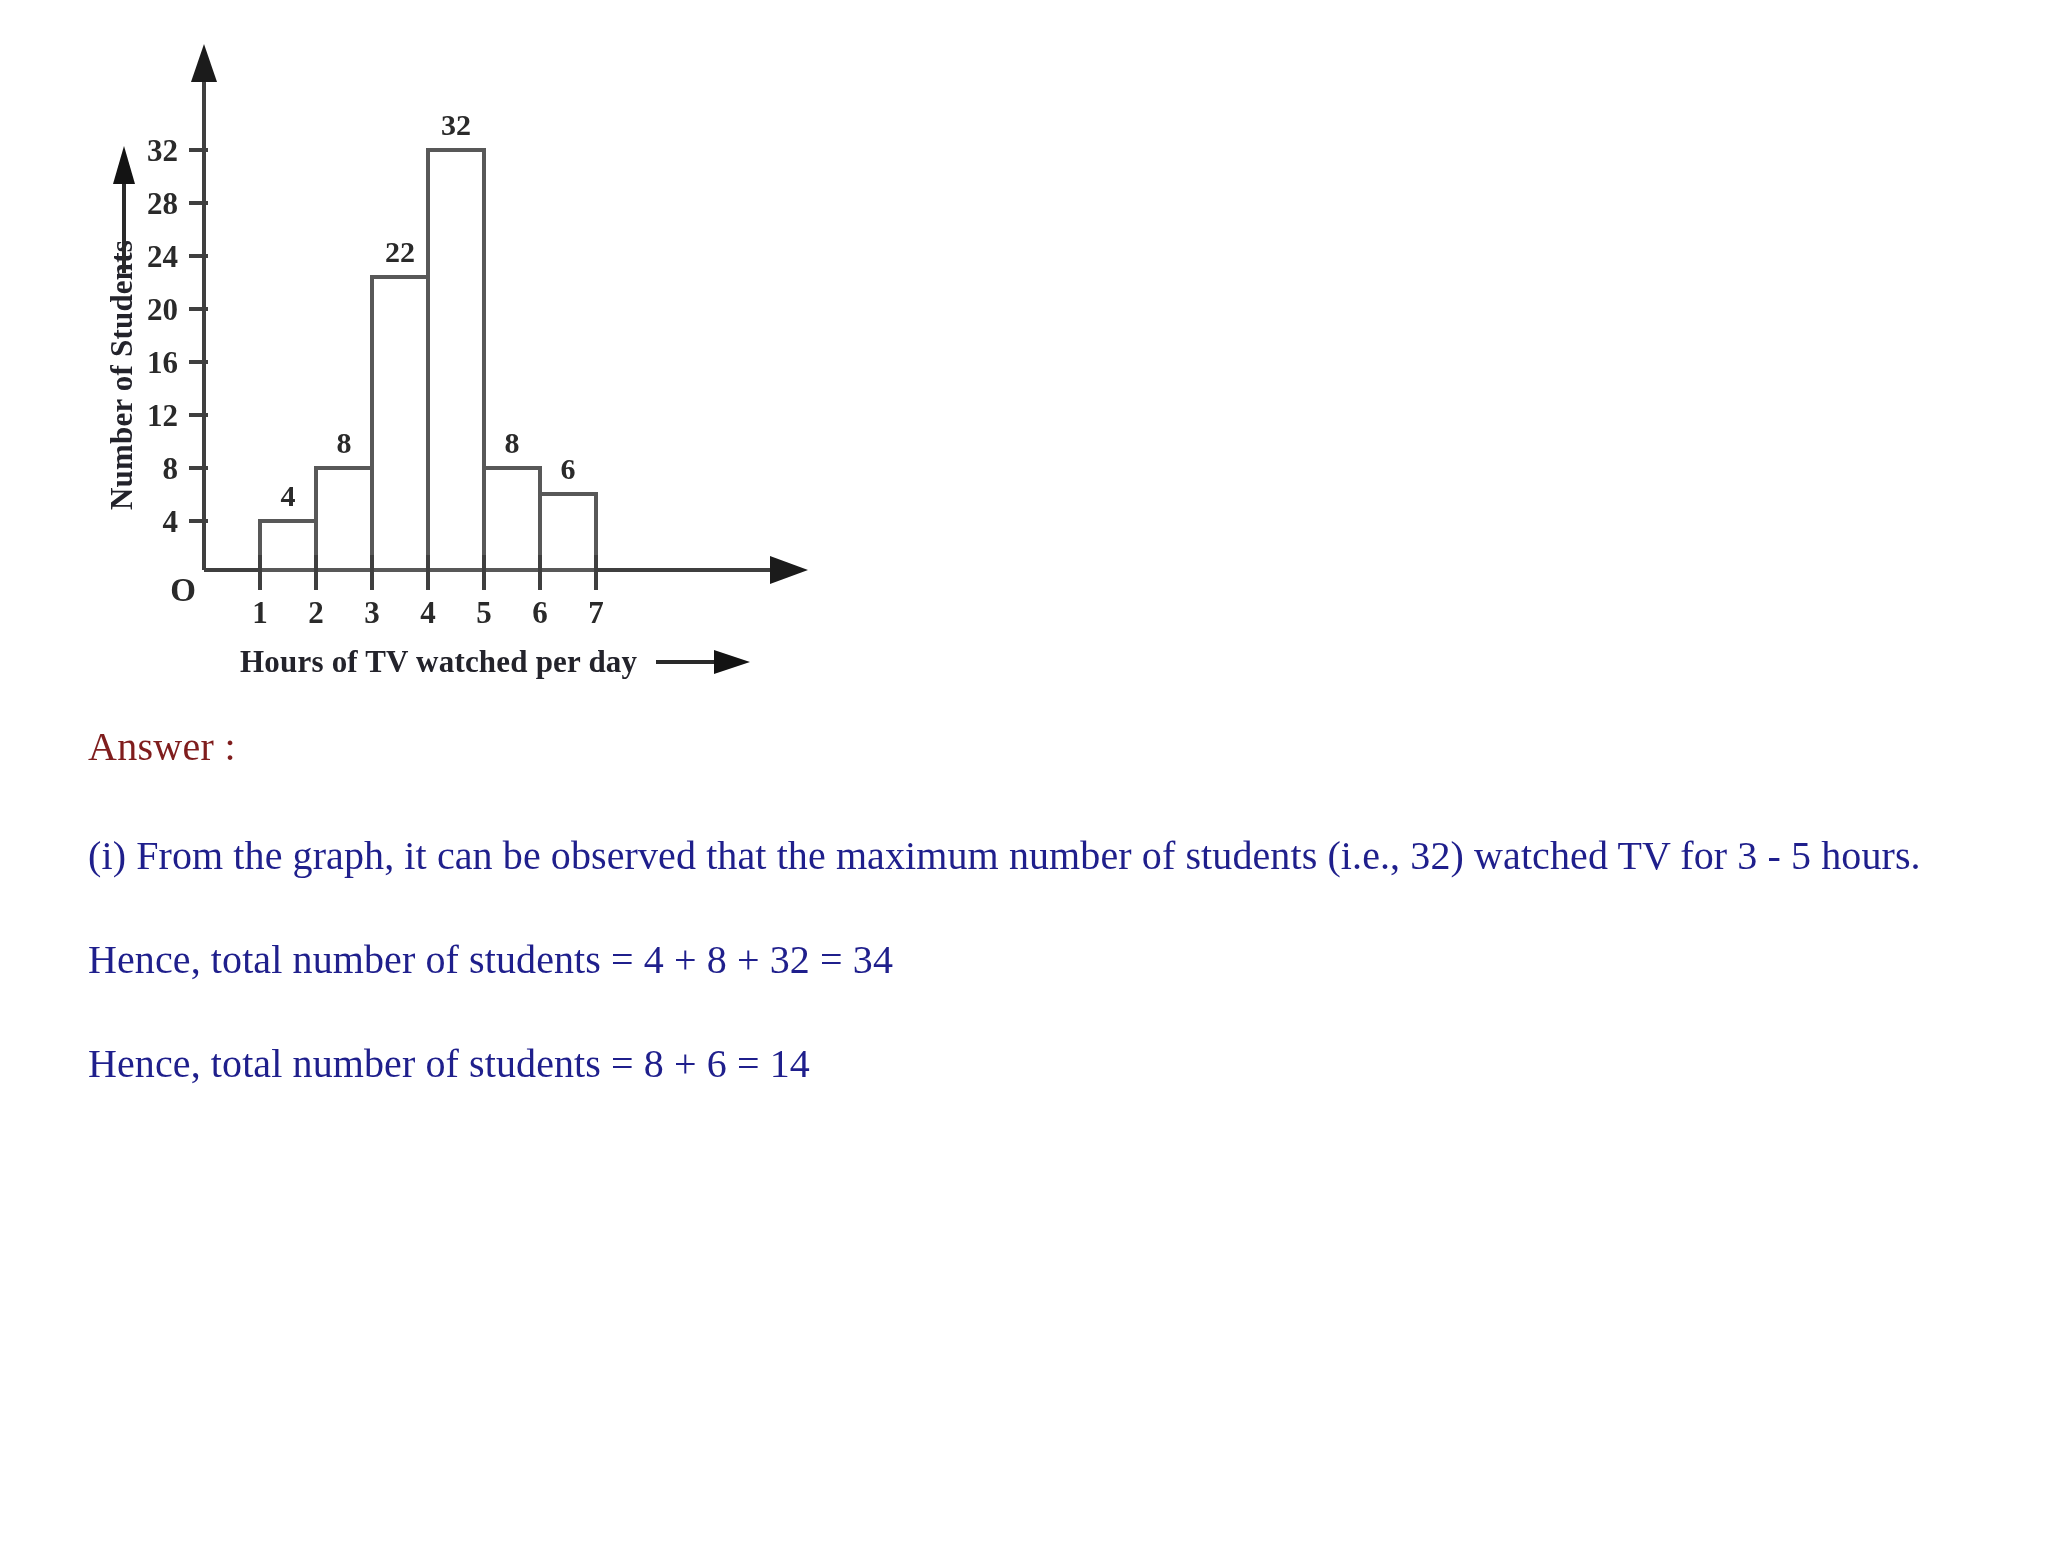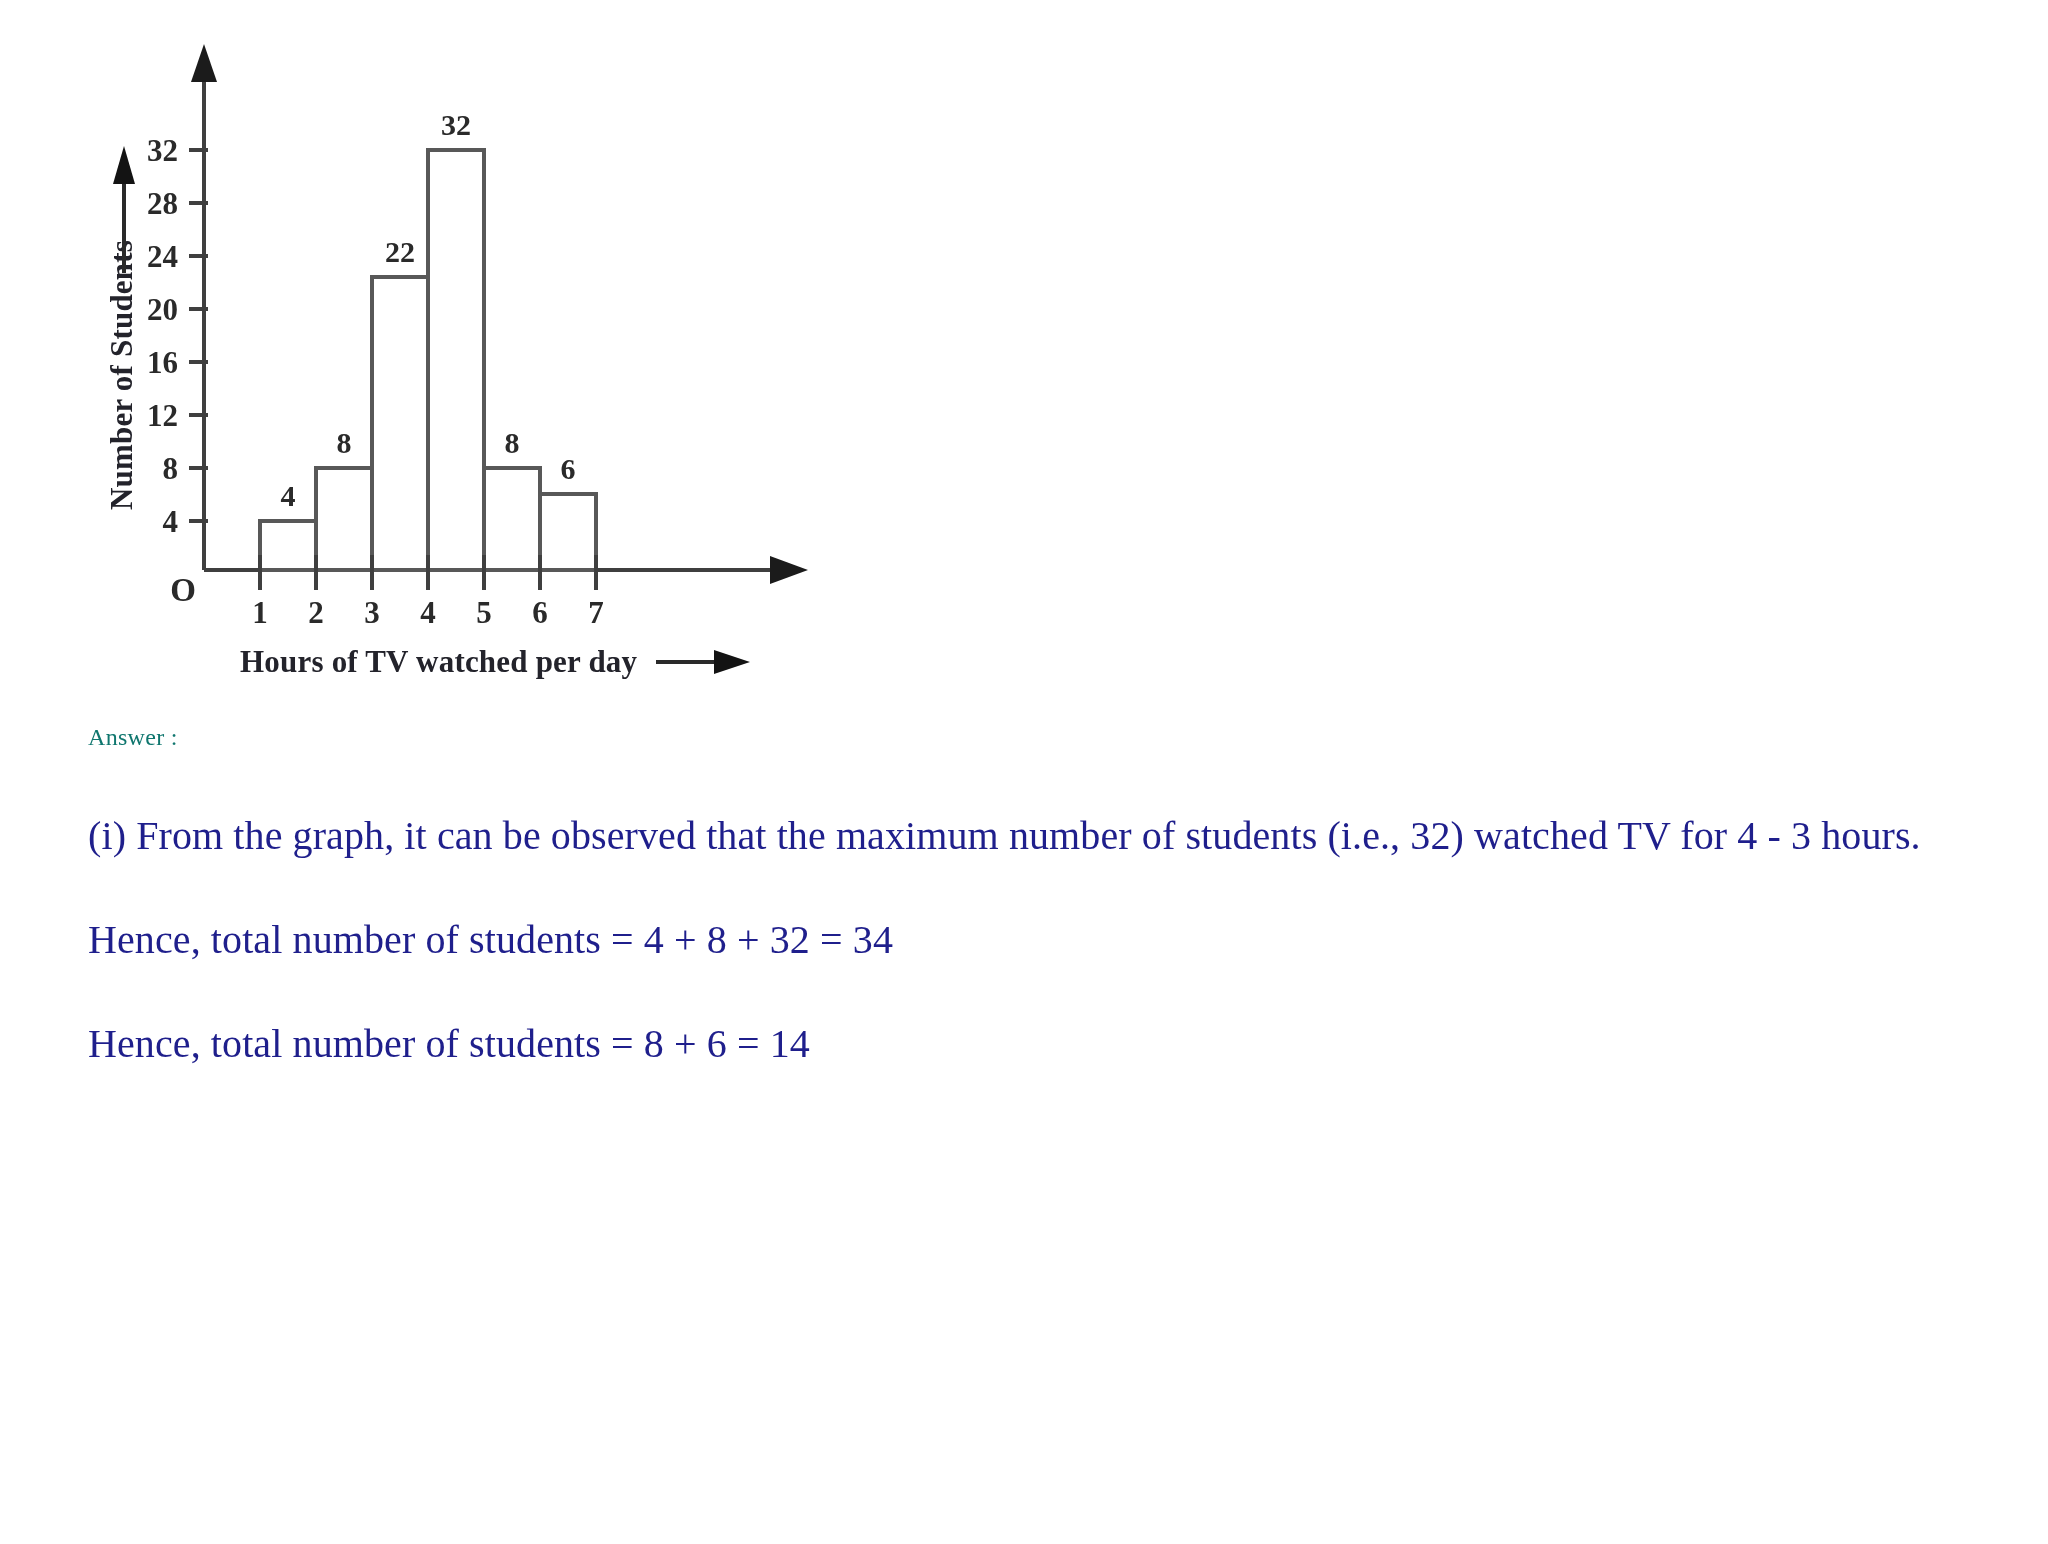--- a/index.html
+++ b/index.html
@@ -67,23 +67,23 @@
 
   
   #answer-block {
     position: absolute;
     left: 88px;
     top: 722px;
     width: 1890px;
     color: #1f1f80;
   }
   .ans-heading {
-    font-size: 24px;
+    font-size: 40px;
     line-height: 1.25;
-    color: #0f766e;
+    color: #7f1d1d;
     margin: 0 0 56px 0;
     letter-spacing: 0.3px;
   }
   .ans-para {
     font-size: 40px;
     line-height: 1.42;
     color: #1f1f8c;
     margin: 0 0 47px 0;
     letter-spacing: 0.1px;
   }
@@ -178,16 +178,16 @@
       <text class="axis-title" x="232" y="672">Hours of TV watched per day</text>
       <line class="pointer-line" x1="648" y1="662" x2="710" y2="662"></line>
       <polygon class="pointer-head" points="742,662 706,650 706,674"></polygon>
     </g>
 
   </svg>
 </div>
 
 <div id="answer-block">
   <div class="ans-heading">Answer :</div>
-  <p class="ans-para narrow">(i) From the graph, it can be observed that the maximum number of students (i.e., 32) watched  TV for 4 - 3 hours.</p>
+  <p class="ans-para narrow">(i) From the graph, it can be observed that the maximum number of students (i.e., 32) watched  TV for 3 - 5 hours.</p>
   <p class="ans-para">Hence, total number of students = 4 + 8 + 32 = 34</p>
   <p class="ans-para">Hence, total number of students = 8 + 6 = 14</p>
 </div>
 
 </body></html>

